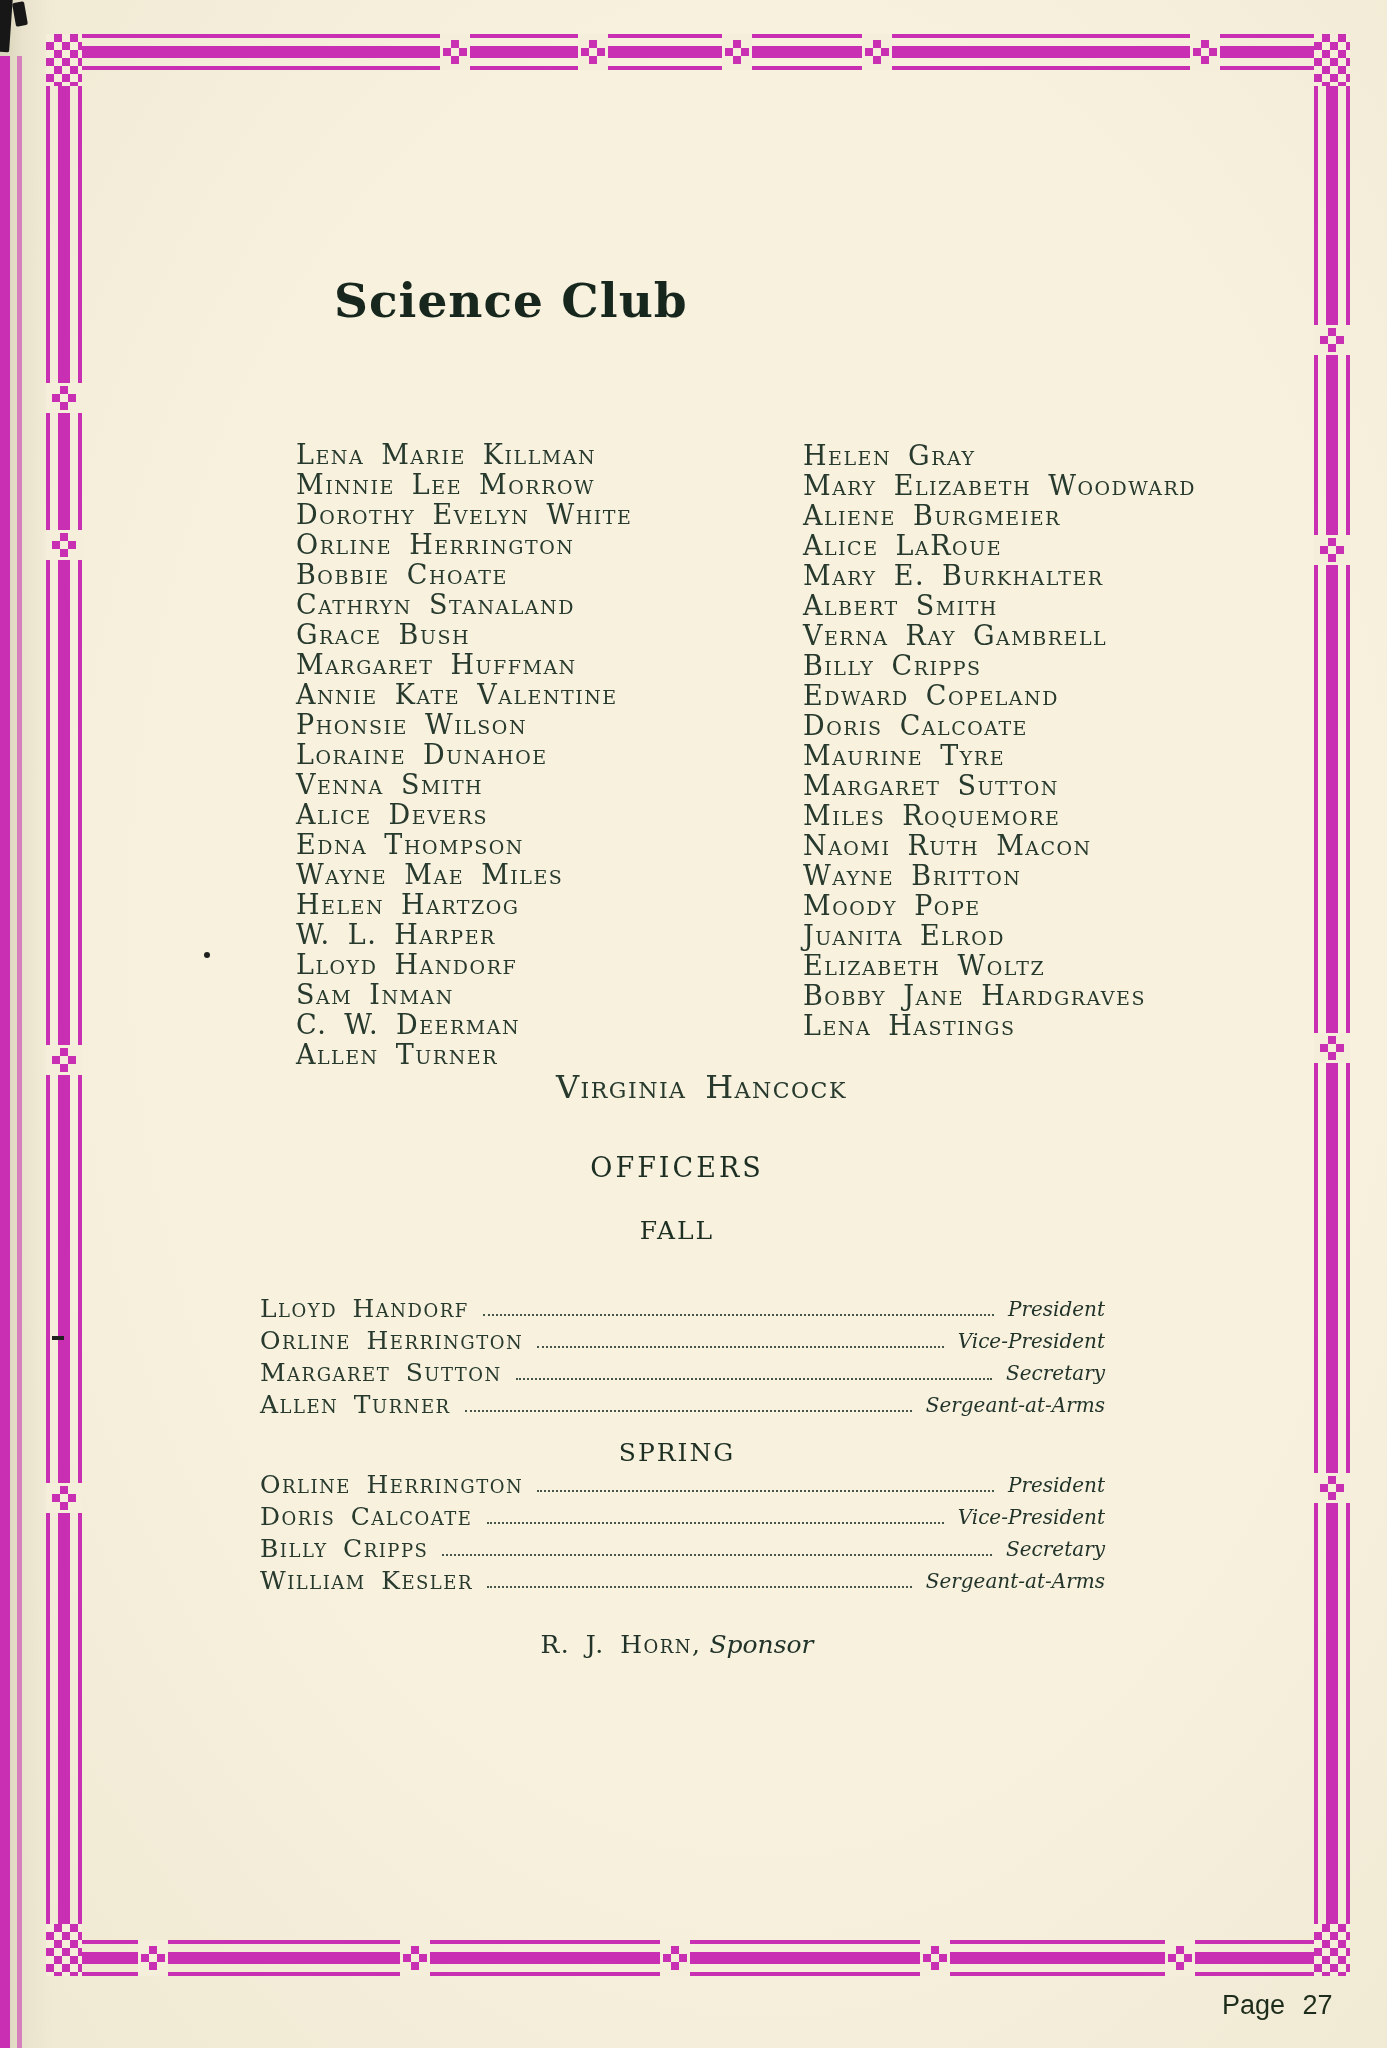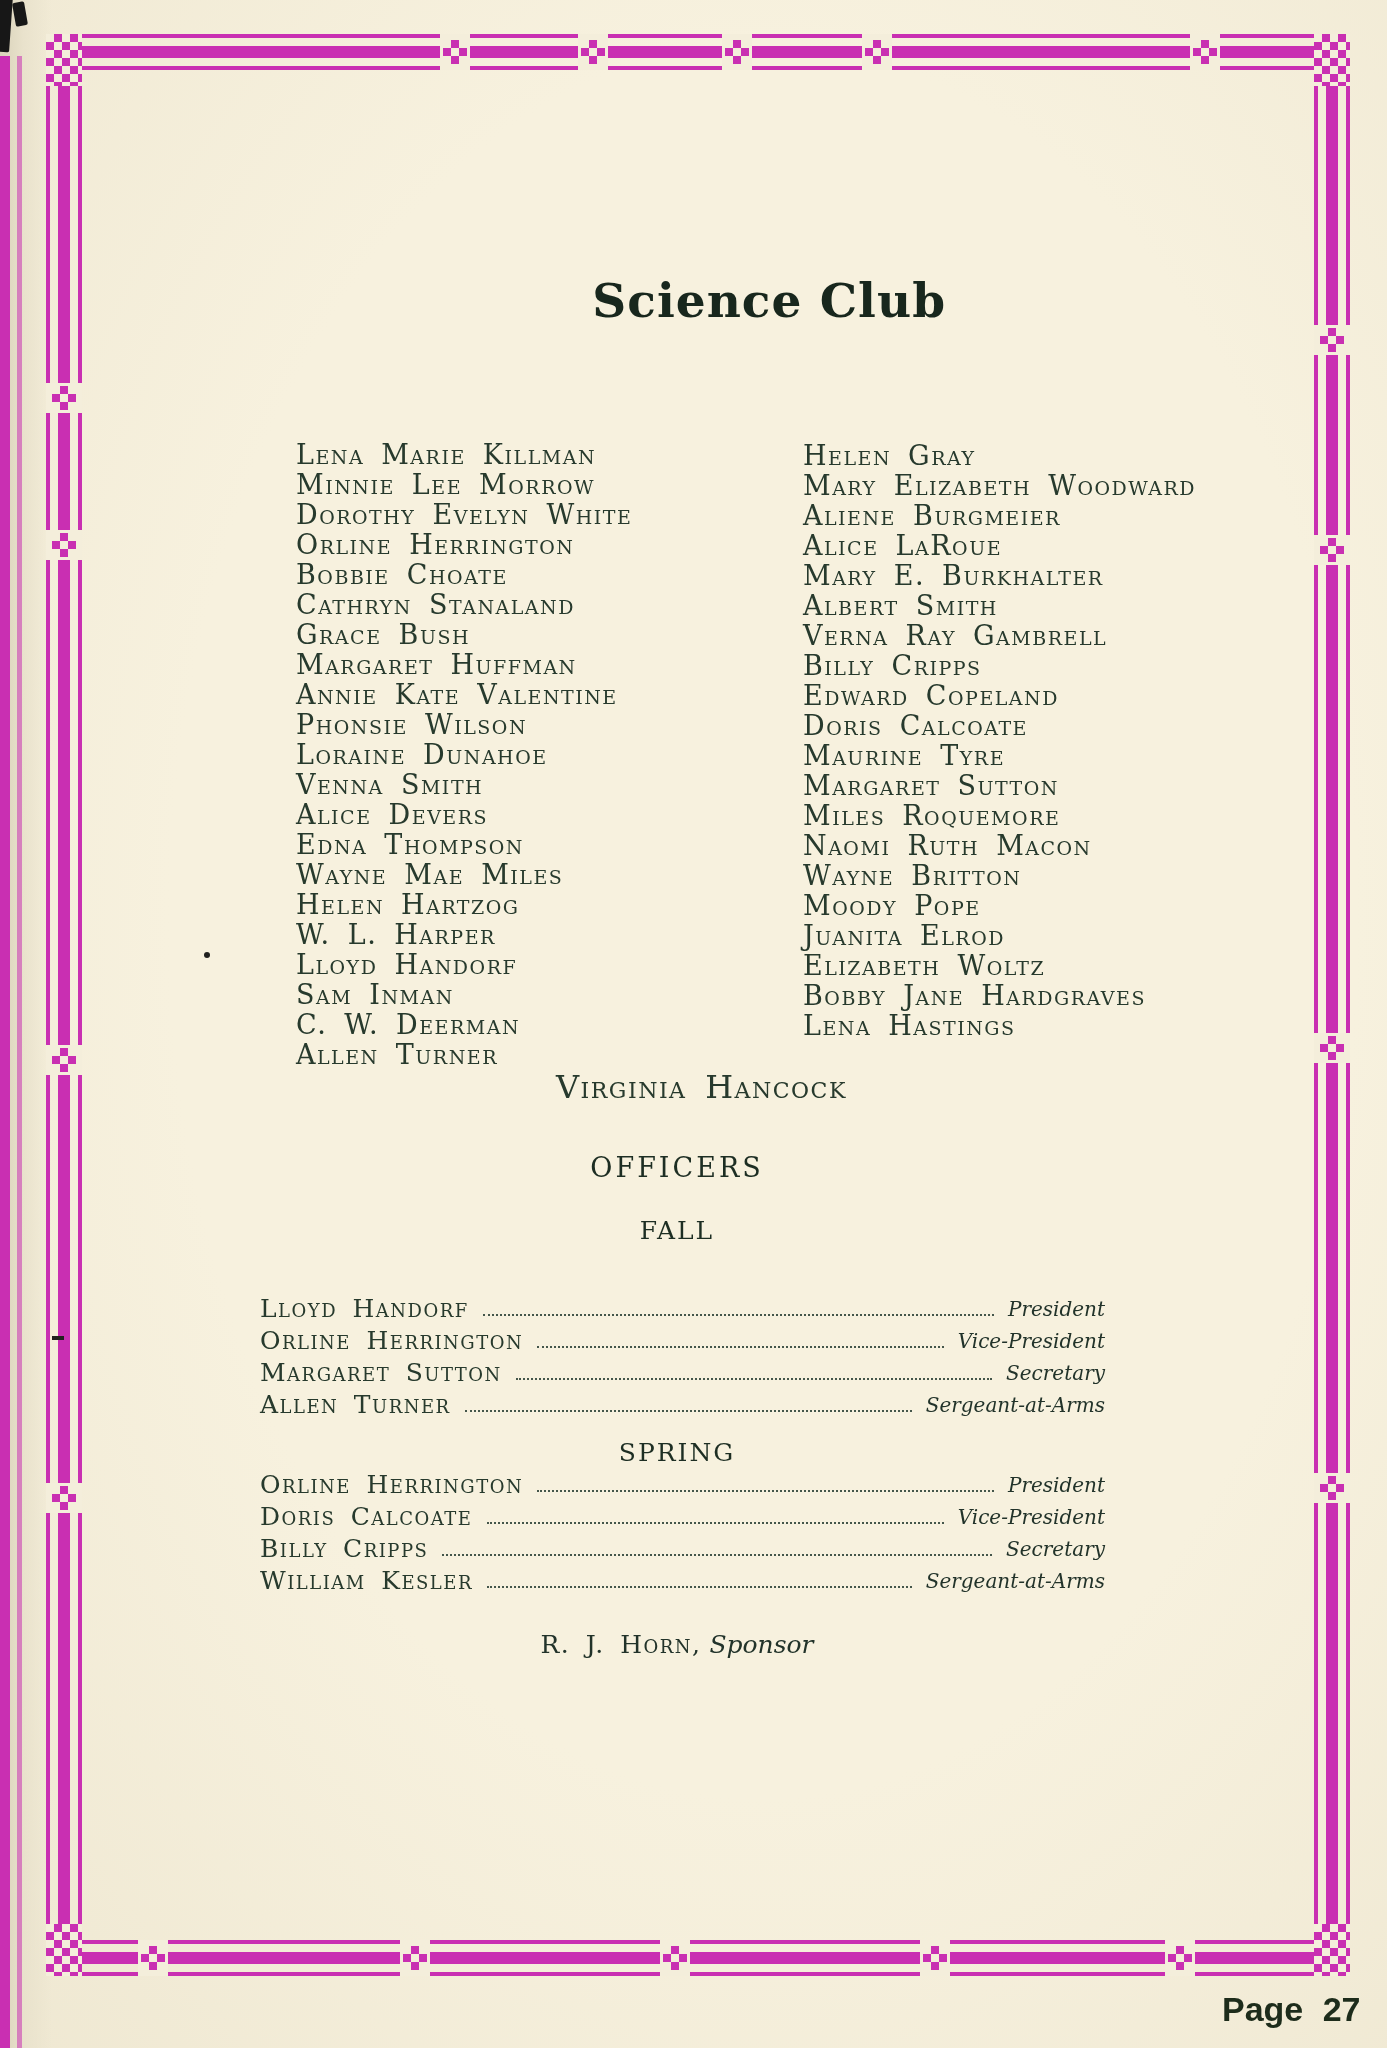--- a/index.html
+++ b/index.html
@@ -39,21 +39,21 @@
       linear-gradient(45deg,var(--pk) 25%,transparent 25% 75%,var(--pk) 75%),
       linear-gradient(45deg,var(--pk) 25%,transparent 25% 75%,var(--pk) 75%);
     background-size:16px 16px;background-position:0 0,8px 8px;
   }
   .corner{position:absolute;width:36px;height:52px;}
   .orn{position:absolute;background:var(--paper);display:flex;align-items:center;justify-content:center;}
   .orn.h{width:30px;height:36px;}
   .orn.v{width:36px;height:30px;}
   .orn::after{content:'';width:24px;height:24px;background-size:16px 16px;}
   
-  .title{position:absolute;left:346px;top:242px;width:600px;text-align:right;
+  .title{position:absolute;left:334px;top:242px;width:600px;text-align:left;
     font-size:47px;font-weight:bold;letter-spacing:1px;color:#18271d;}
   .member-col{position:absolute;font-size:27px;line-height:30px;
     font-variant:small-caps;letter-spacing:1.5px;word-spacing:7px;color:#273a2d;}
   .member-col .member-name{white-space:nowrap;}
   .col-left{left:296px;top:440px;}
   .col-right{left:803px;top:441px;}
   .centered-member{position:absolute;left:556px;top:1072px;font-size:32px;line-height:30px;
     font-variant:small-caps;letter-spacing:1.5px;word-spacing:7px;color:#273a2d;white-space:nowrap;}
   .officers-heading{position:absolute;left:377px;top:1152px;width:600px;text-align:center;
     font-size:27px;letter-spacing:3px;color:#1d2e23;}
@@ -67,21 +67,21 @@
   .officer-row{display:flex;align-items:flex-end;height:32px;}
   .o-name{font-variant:small-caps;font-size:25px;letter-spacing:1.5px;word-spacing:6px;
     line-height:30px;white-space:nowrap;color:#273a2d;}
   .leader{flex:1;border-bottom:2px dotted #44564a;margin:0 14px 8px 14px;}
   .o-role{font-style:italic;font-size:20px;line-height:30px;white-space:nowrap;color:#22332a;}
   .sponsor{position:absolute;left:377px;top:1630px;width:600px;text-align:center;
     font-size:25px;color:#22332a;}
   .sponsor .sp-name{font-variant:small-caps;letter-spacing:1.5px;word-spacing:6px;}
   .sponsor .sp-role{font-style:italic;}
   .page-label{position:absolute;left:1222px;top:1990px;
-    font-family:"Liberation Sans",sans-serif;font-weight:bold;font-size:34px;
+    font-family:"Liberation Sans",sans-serif;font-weight:normal;font-size:27px;
     word-spacing:10px;color:#1d2c1b;}
   .speck{position:absolute;background:#20211e;}
   .speck.dot{left:204px;top:952px;width:6px;height:6px;border-radius:50%;}
   .speck.dash{left:52px;top:1336px;width:12px;height:4px;}
 </style>
 </head>
 <body>
 
 <div class="page">
 

